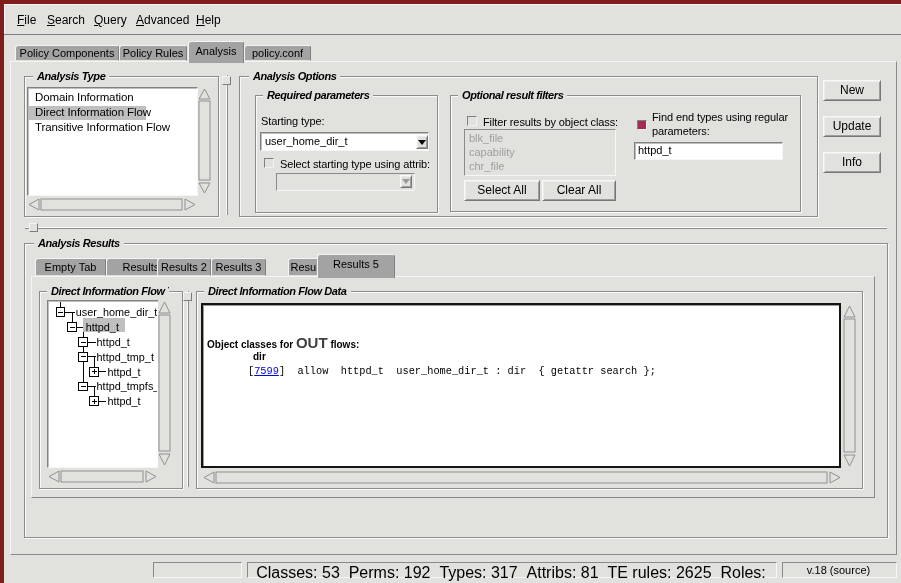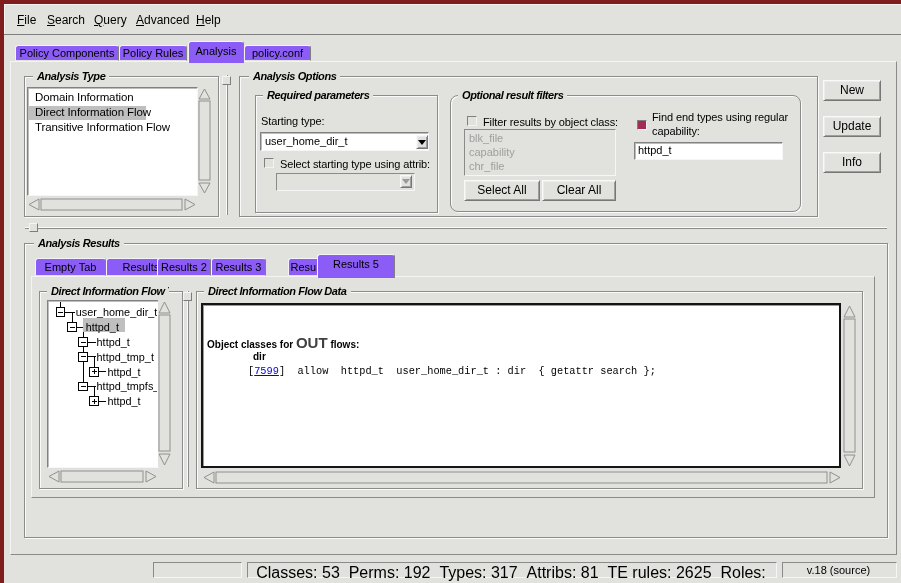--- a/index.html
+++ b/index.html
@@ -16,21 +16,21 @@
 .gfld{position:absolute;background:#e1e1dd;border:1px solid;border-color:#8a8a8a #f6f6f6 #f6f6f6 #8a8a8a;}
 
 .lf{position:absolute;border:1px solid #8c8c8c;box-shadow:1px 1px 0 #fafafa,inset 1px 1px 0 #fafafa;}
 .lf>b{position:absolute;top:-7px;background:#e1e1dd;padding:0 4px;
   font:italic bold 11px "Liberation Sans",sans-serif;letter-spacing:-0.4px;white-space:nowrap;}
 .lbl{position:absolute;font-size:11px;letter-spacing:-0.1px;white-space:nowrap;color:#000;}
 
 .cb{position:absolute;width:8px;height:8px;background:#e1e1dd;border:1px solid;border-color:#808080 #f2f2f2 #f2f2f2 #808080;}
 .cbon{background:#a32c56;}
 
-.tab{position:absolute;background:#8b5cf6;border:1px solid;border-color:#f4f4f4 #808080 #e1e1dd #f4f4f4;
+.tab{position:absolute;background:#a3a3a3;border:1px solid;border-color:#f4f4f4 #808080 #e1e1dd #f4f4f4;
   border-radius:3px 3px 0 0;font-size:11px;text-align:center;color:#000;}
 .sash{position:absolute;background:#fafafa;}
 .sashbox{position:absolute;width:7px;height:7px;background:#e1e1dd;border:1px solid;border-color:#f4f4f4 #7d7d7d #7d7d7d #f4f4f4;}
 svg{position:absolute;}
 </style></head>
 <body>
 <div class="win">
 
 <div class="abs" style="left:0;top:0;width:897px;height:30px;background:#e1e1dd;border-bottom:1px solid #7e7e7e;box-shadow:inset 1px 1px 0 #f4f4f4;"></div>
 <div class="abs" style="left:13px;top:9px;font-size:12px;"><span style="text-decoration:underline">F</span>ile</div>
@@ -87,34 +87,34 @@
       <path d="M0 0 L8 0 L4 5 Z" fill="#000"></path>
     </svg>
 <div class="cb" style="left:260px;top:154px;"></div>
 <div class="lbl" style="left:276px;top:154px;">Select starting type using attrib:</div>
 <div class="gfld" style="left:272px;top:169px;width:137px;height:16px;"></div>
 <div class="btn" style="left:396px;top:171px;width:10px;height:11px;"></div>
     <svg style="left:398px;top:175px;" width="9" height="6">
       <path d="M0 0 L8 0 L4 5 Z" fill="#9a9a9a"></path>
     </svg>
 
-<div class="lf" style="left:446px;top:91px;width:349px;height:115px;border-radius:8px;">
+<div class="lf" style="left:446px;top:91px;width:349px;height:115px;">
       <b style="left:7px;">Optional result filters</b>
     </div>
 <div class="cb" style="left:463px;top:112px;"></div>
 <div class="lbl" style="left:479px;top:112px;">Filter results by object class:</div>
 <div class="gfld" style="left:460px;top:125px;width:150px;height:45px;"></div>
 <div class="abs" style="left:465px;top:128px;font-size:11px;color:#9e9e9e;">blk_file</div>
 <div class="abs" style="left:465px;top:142px;font-size:11px;color:#9e9e9e;">capability</div>
 <div class="abs" style="left:465px;top:156px;font-size:11px;color:#9e9e9e;">chr_file</div>
 <div class="btn" style="left:460px;top:176px;width:74px;height:19px;line-height:19px;">Select All</div>
 <div class="btn" style="left:538px;top:176px;width:72px;height:19px;line-height:19px;">Clear All</div>
 <div class="cb cbon" style="left:633px;top:116px;"></div>
 <div class="lbl" style="left:648px;top:107px;">Find end types using regular</div>
-<div class="lbl" style="left:648px;top:121px;">capability:</div>
+<div class="lbl" style="left:648px;top:121px;">parameters:</div>
 <div class="fld" style="left:630px;top:138px;width:147px;height:16px;"></div>
 <div class="abs" style="left:634px;top:140px;font-size:11px;">httpd_t</div>
 
 <div class="btn" style="left:819px;top:76px;width:56px;height:19px;line-height:19px;">New</div>
 <div class="btn" style="left:819px;top:112px;width:56px;height:19px;line-height:19px;">Update</div>
 <div class="btn" style="left:819px;top:148px;width:56px;height:19px;line-height:19px;">Info</div>
 
 <div class="sash" style="left:21px;top:223px;width:862px;height:1px;box-shadow:0 1px 0 #8c8c8c;"></div>
 <div class="sashbox" style="left:25px;top:219px;"></div>
 

